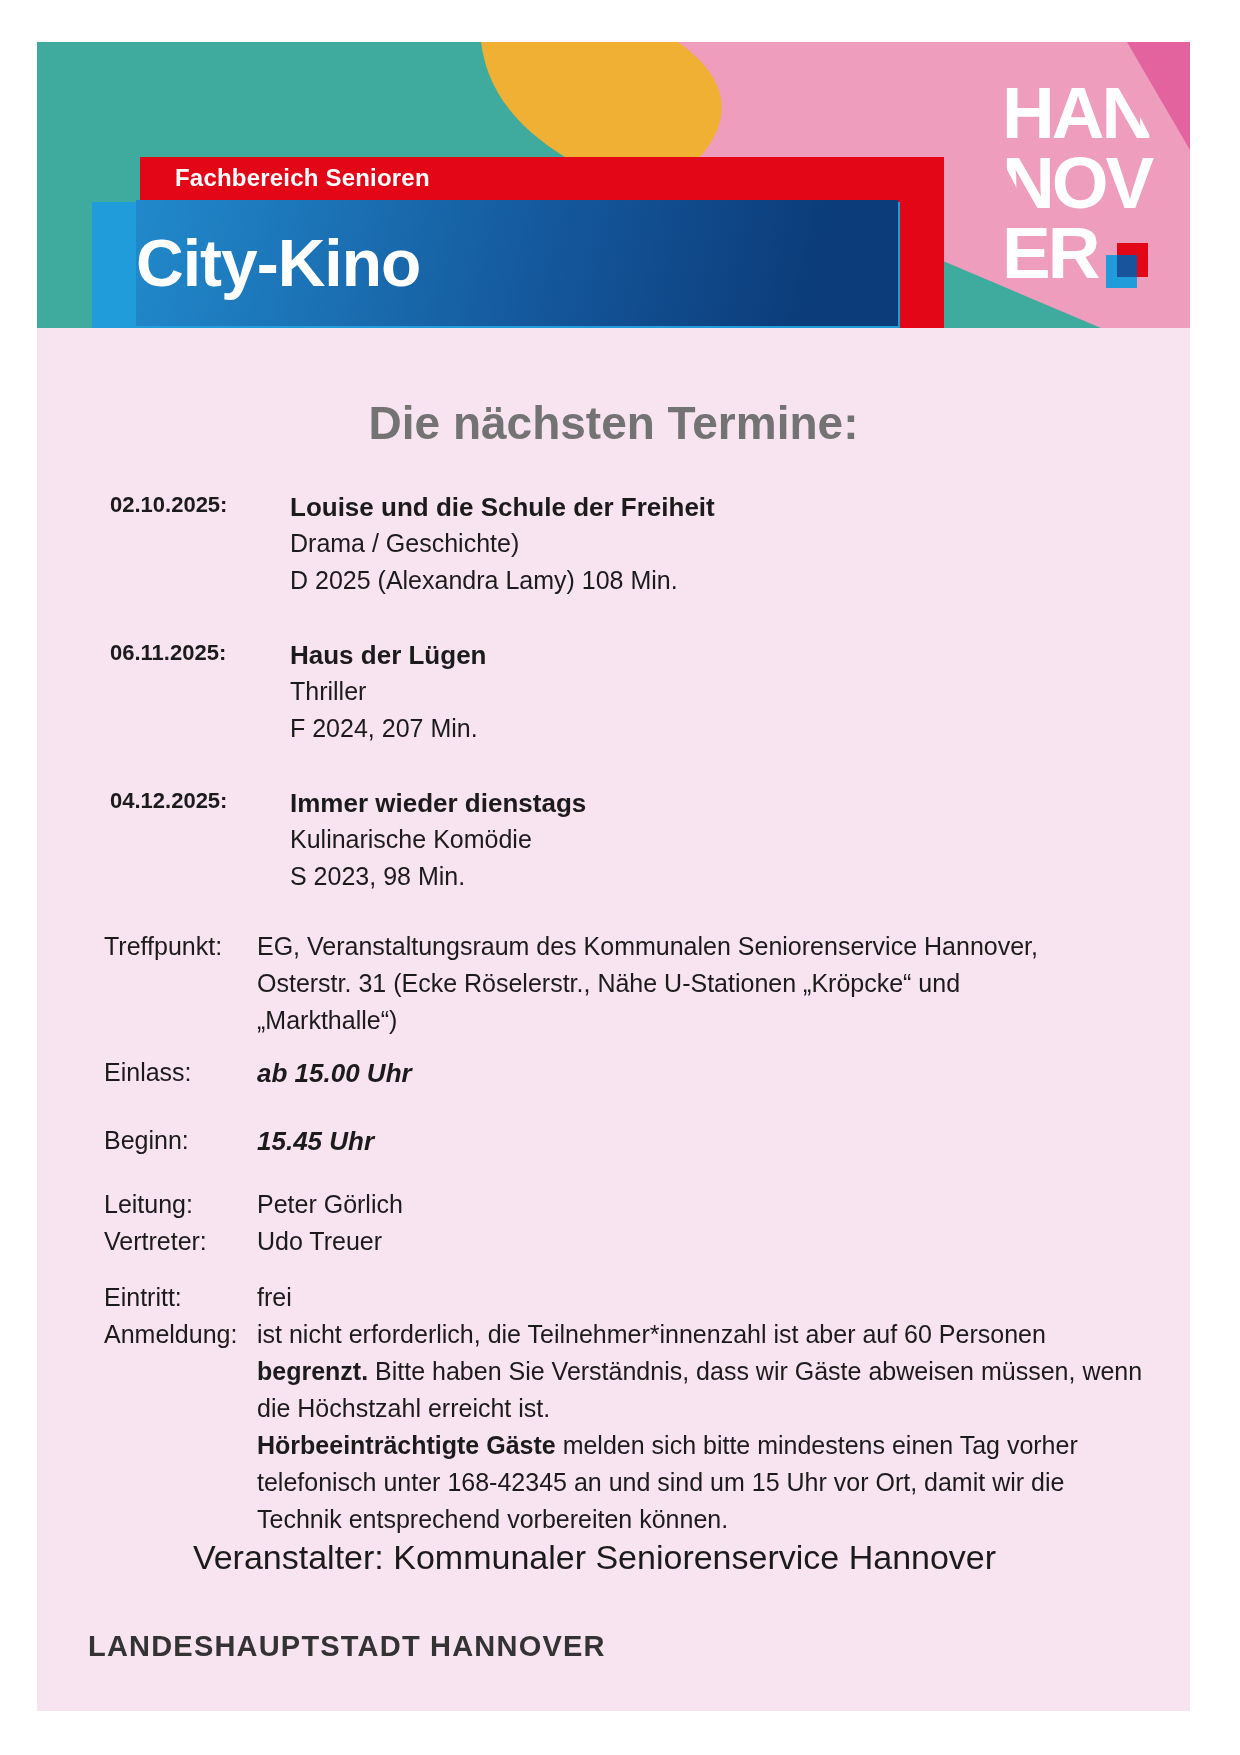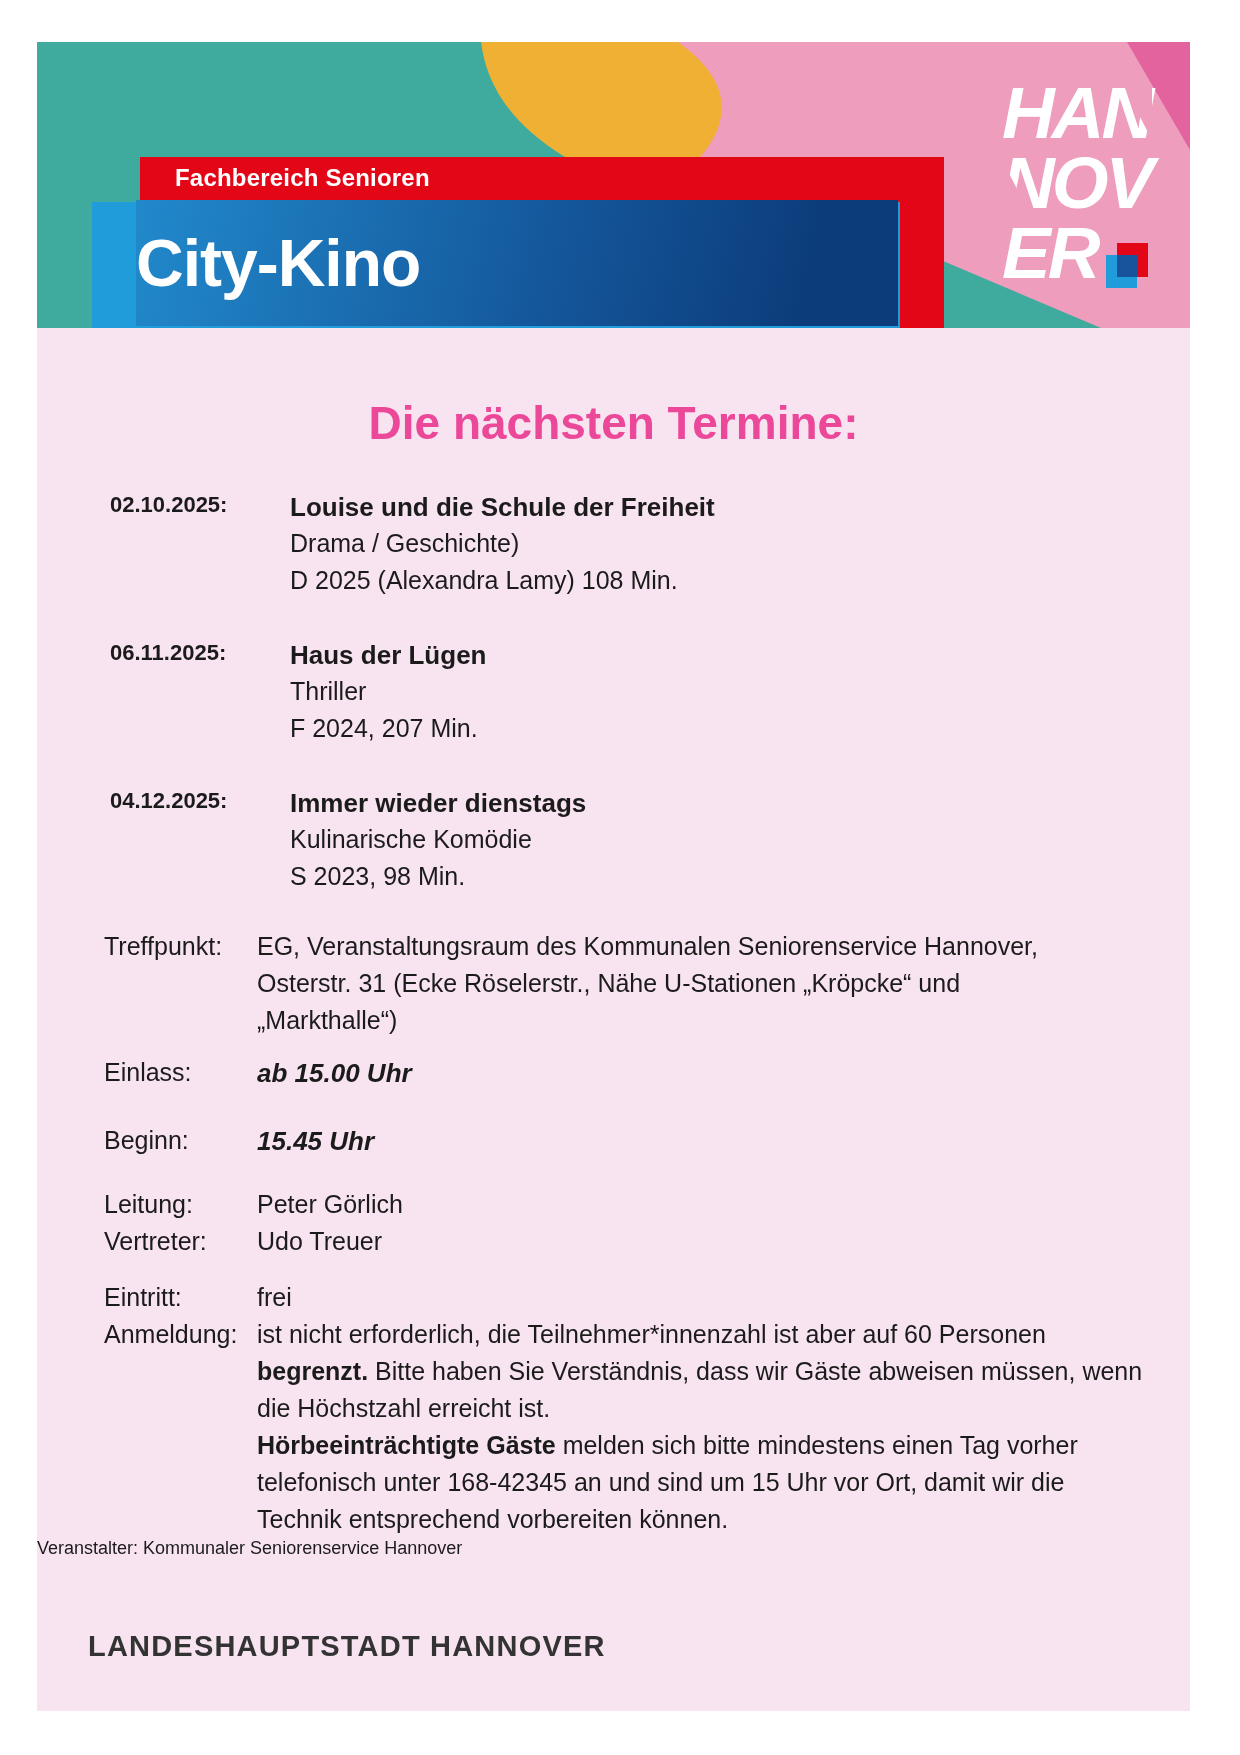--- a/index.html
+++ b/index.html
@@ -12,41 +12,41 @@
   .band-red{left:140px;top:157px;width:804px;height:171px;background:#e30617;}
   .band-lightblue{left:92px;top:202px;width:808px;height:169px;background:#1f9cd9;}
   .band-gradient{left:136px;top:200px;width:762px;height:126px;
                  background:linear-gradient(103deg,#2189cb 0%,#14569a 55%,#0c3c7a 88%);
                  display:flex;align-items:center;}
   .dept-label{left:175px;top:164px;font-size:24px;font-weight:bold;color:#ffffff;letter-spacing:.2px;}
   .program-title{font-size:66px;font-weight:bold;color:#ffffff;letter-spacing:-1px;}
 
   
   .logo{left:1002px;top:78px;font-size:73px;line-height:70px;font-weight:bold;
-        color:#ffffff;letter-spacing:-3px;white-space:pre-line;font-style:italic;}
+        color:#ffffff;letter-spacing:-3px;white-space:pre-line;}
   .logo-cut{position:absolute;background:#ef9dbc;}
   .cut-han{left:1124px;top:86px;width:28px;height:54px;clip-path:polygon(0 0,100% 0,100% 100%);}
   .cut-nov{left:1002px;top:160px;width:27px;height:52px;clip-path:polygon(0 0,0 100%,100% 100%);}
   .sq{position:absolute;}
   .sq-red{left:1117px;top:243px;width:31px;height:34px;background:#e30617;}
   .sq-blue{left:1106px;top:255px;width:31px;height:33px;background:#1f9cd9;}
   .sq-overlap{left:1117px;top:255px;width:20px;height:22px;background:#17549b;}
 
   
   .body-bg{left:37px;top:328px;width:1153px;height:1383px;background:#f8e3f1;}
-  .heading{left:37px;top:396px;width:1153px;text-align:center;font-size:46px;font-weight:bold;color:#ec4899;}
+  .heading{left:37px;top:396px;width:1153px;text-align:center;font-size:46px;font-weight:bold;color:#737373;}
   .line{position:absolute;white-space:nowrap;font-size:25px;}
   .b{font-weight:bold;margin-top:24px;}
   .evt-date{left:110px;font-size:22px;font-weight:bold;}
   .evt-title{left:290px;font-size:26px;font-weight:bold;}
   .evt-detail{left:290px;}
   .lbl{left:104px;}
   .val{left:257px;}
   .val-b{left:257px;font-size:26px;font-weight:bold;font-style:italic;}
-  .organizer{left:37px;top:1538px;width:1103px;text-align:left;font-size:18px;}
+  .organizer{left:37px;top:1538px;width:1103px;text-align:center;font-size:34px;padding-left:6px;}
   .footer{left:88px;top:1630px;font-size:29px;font-weight:bold;color:#333333;letter-spacing:1.2px;}
 </style>
 </head>
 <body>
 
 <div class="page">
 
   <svg class="abs header-svg" width="1153" height="286" viewBox="0 0 1153 286">
     <rect x="0" y="0" width="1153" height="286" fill="#3fab9f"></rect>
     <rect x="560" y="0" width="593" height="286" fill="#ef9dbc"></rect>

